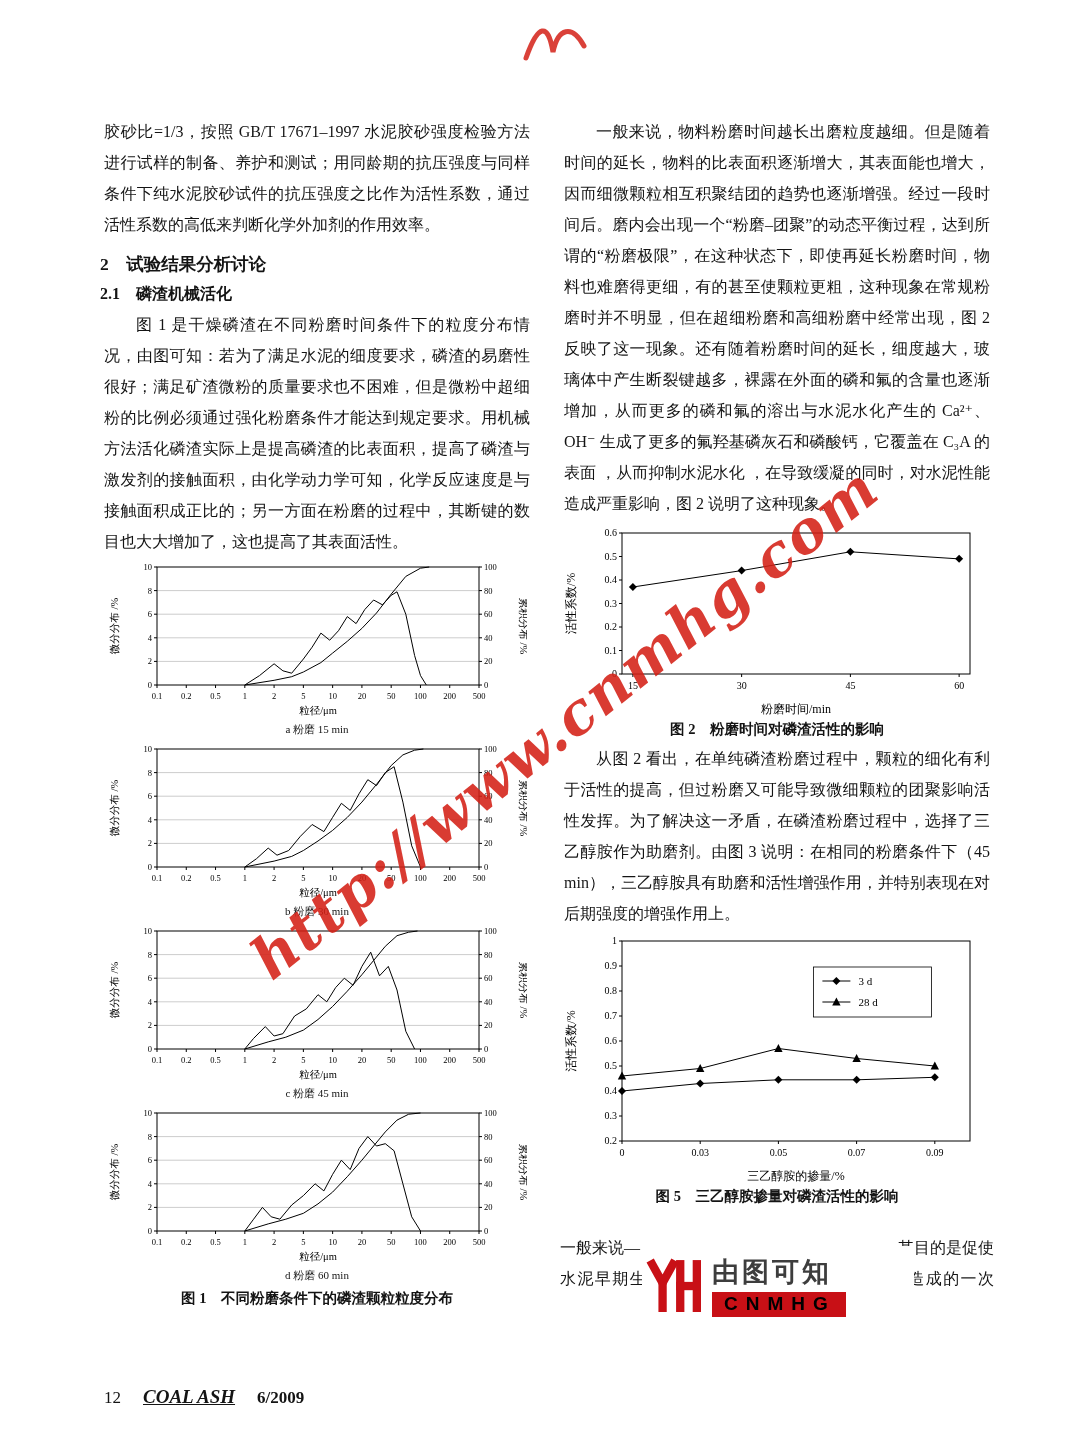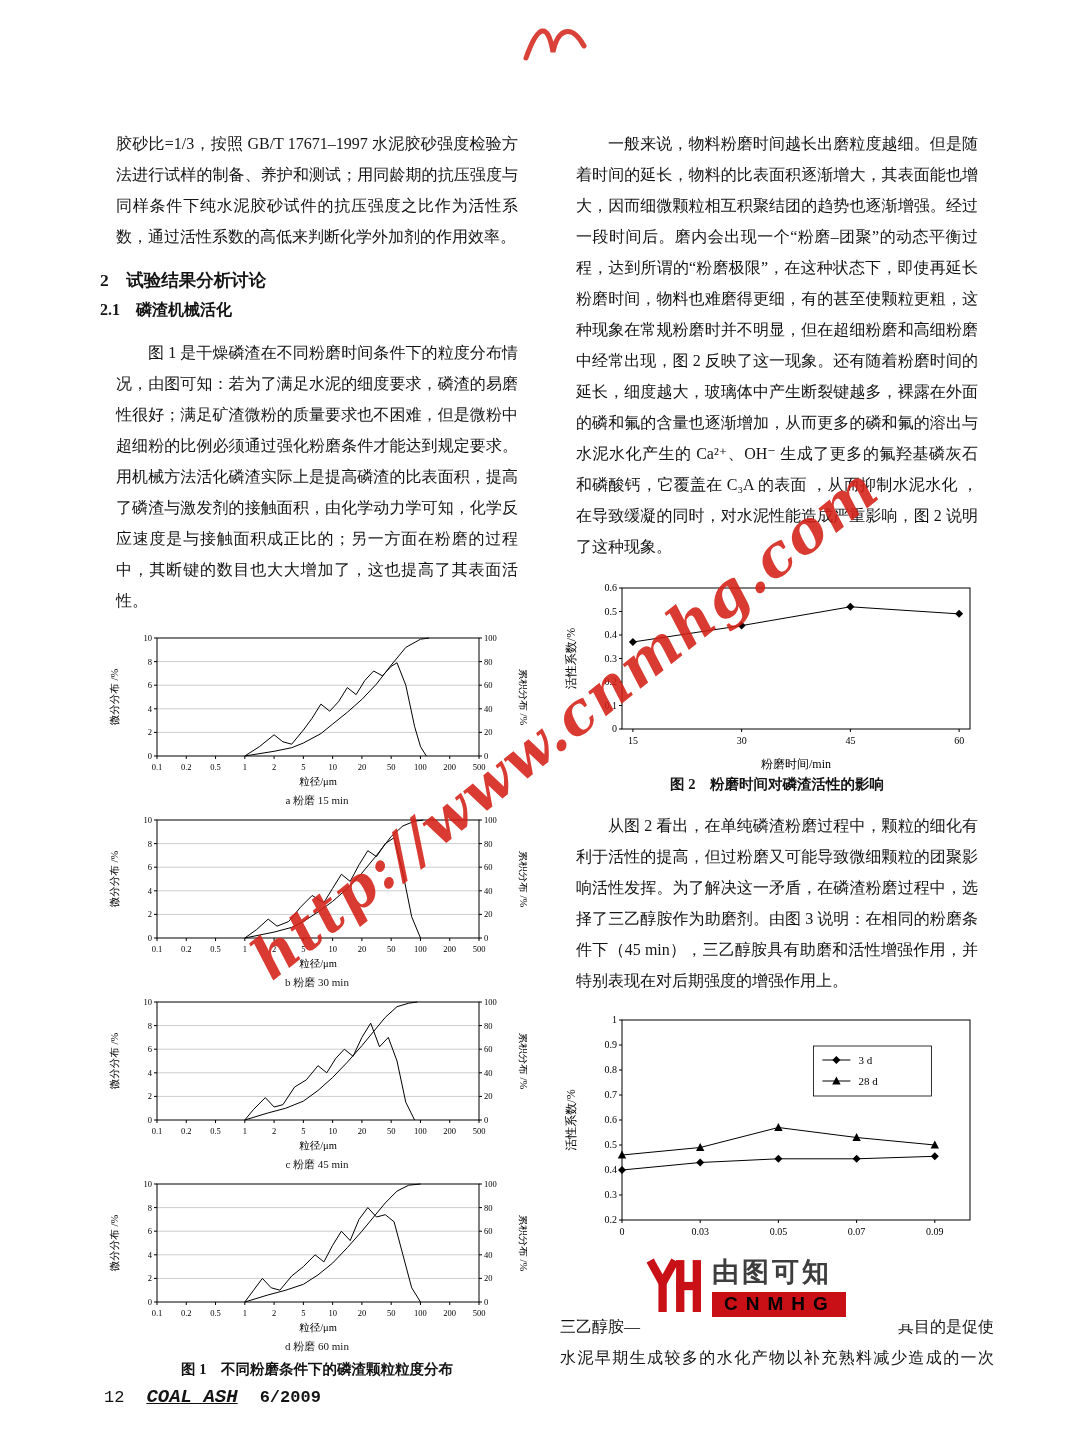--- a/index.html
+++ b/index.html
@@ -1,21 +1,21 @@
 <!DOCTYPE html>
 <html><head>
 <meta charset="utf-8">
 <style>
   html,body{margin:0;padding:0;background:#e8e8e8;}
   .page{position:relative;width:1072px;height:1432px;background:#ffffff;margin:0 auto;
         font-family:"Liberation Serif","DejaVu Serif",serif;color:#141414;overflow:hidden;}
   .col{position:absolute;top:112px;width:434px;}
   .col.left{left:100px;}
   .col.right{left:560px;}
-  p.body{font-size:16px;line-height:31px;text-align:justify;margin:16px;}
+  p.body{font-size:16px;line-height:31px;text-align:justify;margin:4px;}
   p.indent{text-indent:2em;}
   h2.sec{font-size:17.5px;font-weight:bold;margin:12px 0 6px;}
   h3.subsec{font-size:16px;font-weight:bold;margin:8px 0 4px;}
   .caption{font-size:14.5px;font-weight:bold;text-align:center;margin:2px 0 2px;}
   .sublabel{font-size:11px;text-align:center;margin:0 0 4px;line-height:20px;}
   .chartwrap{display:flex;justify-content:center;margin-top:4px;}
   svg.chart{font-family:"Liberation Serif",serif;display:block;}
   .figure{margin-top:4px;}
   
   .para3line{display:flex;justify-content:space-between;font-size:16px;line-height:31px;margin-top:26px;}
@@ -27,21 +27,21 @@
              font-family:"DejaVu Serif",serif;}
   .topmark{position:absolute;left:520px;top:10px;z-index:6;pointer-events:none;}
   
   .logo{position:absolute;left:642px;top:1246px;width:264px;height:74px;background:#ffffff;
         display:flex;align-items:center;gap:10px;z-index:5;padding:2px 4px;}
   .logo-text{display:flex;flex-direction:column;align-items:flex-start;gap:2px;}
   .logo-cn{font-size:27px;font-weight:bold;color:#3d3d3d;font-family:"Liberation Sans","DejaVu Sans",sans-serif;letter-spacing:3px;}
   .logo-en{background:#c81016;color:#000000;font-family:"Liberation Sans","DejaVu Sans",sans-serif;
            font-weight:bold;font-size:19px;letter-spacing:8px;padding:1px 10px 2px 12px;}
   
-  .footer{position:absolute;left:104px;top:1386px;display:flex;align-items:baseline;gap:22px;font-family:Liberation Mono, monospace;}
+  .footer{position:absolute;left:104px;top:1386px;display:flex;align-items:baseline;gap:22px;}
   .pagenum{font-size:17px;}
   .journal{font-style:italic;font-weight:bold;font-size:19px;text-decoration:underline;}
   .issue{font-weight:bold;font-size:17px;}
 </style>
 </head>
 <body>
 
 <div class="page">
 
   <div class="col left">
@@ -402,21 +402,21 @@
           <path d="M272.4 44 L276.4 48 L272.4 52 L268.4 48 Z" fill="#000"></path>
           <text x="294.4" y="51.5" font-size="11">3 d</text>
           <line x1="258.4" y1="69" x2="286.4" y2="69" stroke="#000" stroke-width="1"></line>
           <path d="M272.4 64.5 L276.59999999999997 72.4 L268.2 72.4 Z" fill="#000"></path>
           <text x="294.4" y="72.5" font-size="11">28 d</text>
         </svg>
     </div>
     <div class="caption">图 5　三乙醇胺掺量对磷渣活性的影响</div>
 
     <div class="para3line">
-      <span>三乙醇胺—</span>
+      <span>一般来说—</span>
       <span>其目的是促使</span>
     </div>
     <p class="para3b">水泥早期生成较多的水化产物以补充熟料减少造成的一次</p>
   </div>
 
   <div class="watermark">http://www.cnmhg.com</div>
   <div class="topmark">
     <svg width="70" height="60" viewBox="0 0 70 60">
       <path d="M6 48 C18 14 28 12 33 42 C38 18 52 14 64 36" fill="none" stroke="rgba(212,32,22,0.85)" stroke-width="5" stroke-linecap="round"></path>
     </svg>

